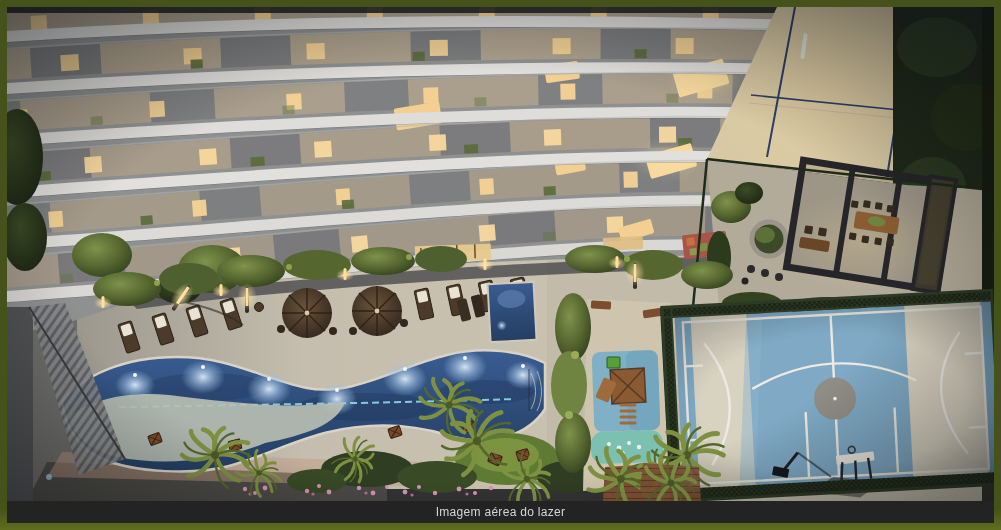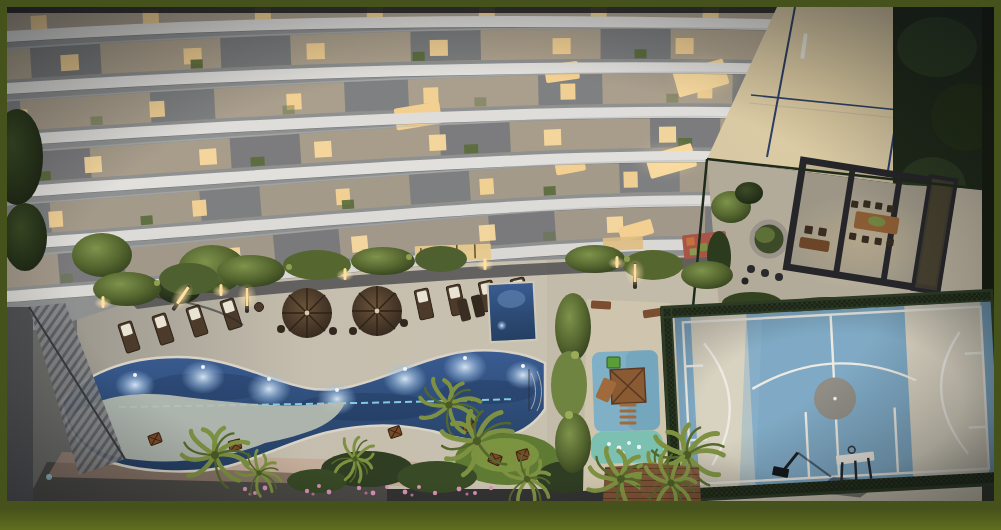--- a/index.html
+++ b/index.html
@@ -540,15 +540,18 @@
         <rect x="-2" y="-26" width="4" height="30" rx="2" fill="#2e2a24"></rect>
         <rect x="-1.5" y="-24" width="3" height="20" fill="#ffdf9c"></rect>
         <ellipse cy="-12" rx="9" ry="16" fill="url(#warmglow)" opacity=".9"></ellipse>
       </g>
       <circle cx="42" cy="470" r="3" fill="#9fd4e0" opacity=".8"></circle>
     </g>
 
     <rect x="0" y="0" width="987" height="494" fill="url(#vign)"></rect>
   </svg>
 
+  <div class="caption-bar">
+    <span>Imagem aérea do lazer</span>
+  </div>
 
  </div>
 </div>
 
 </body></html>

